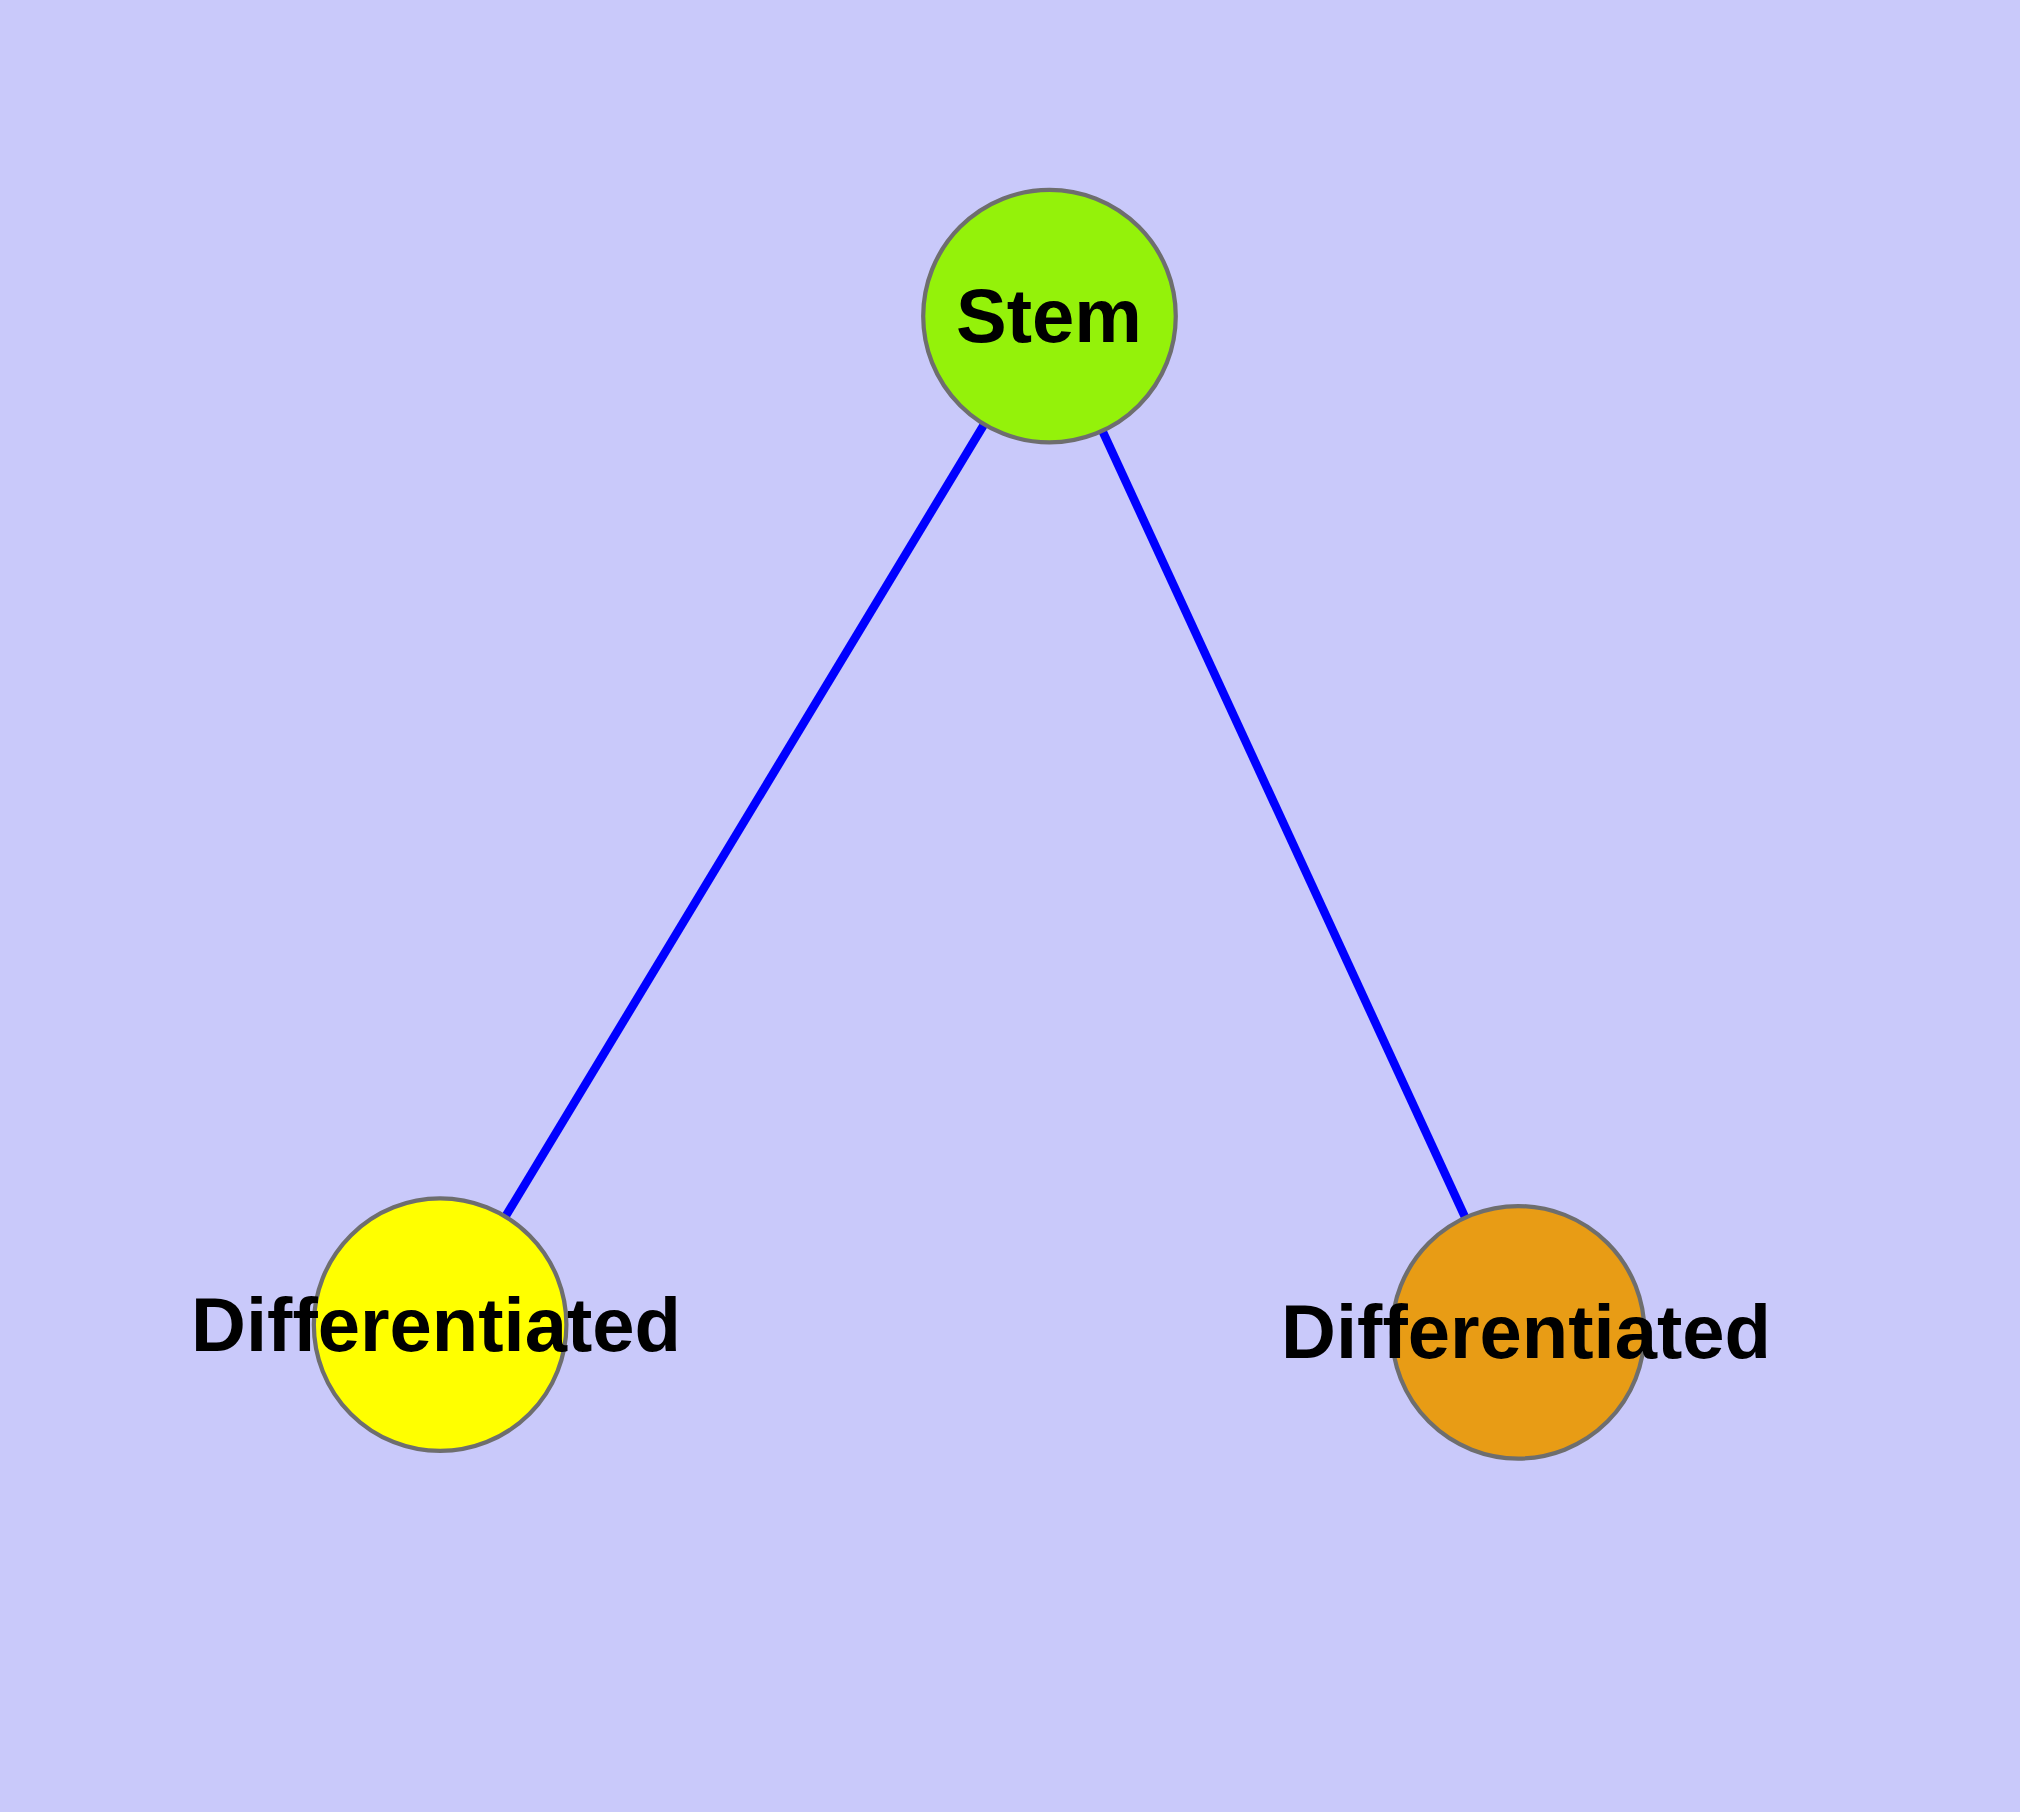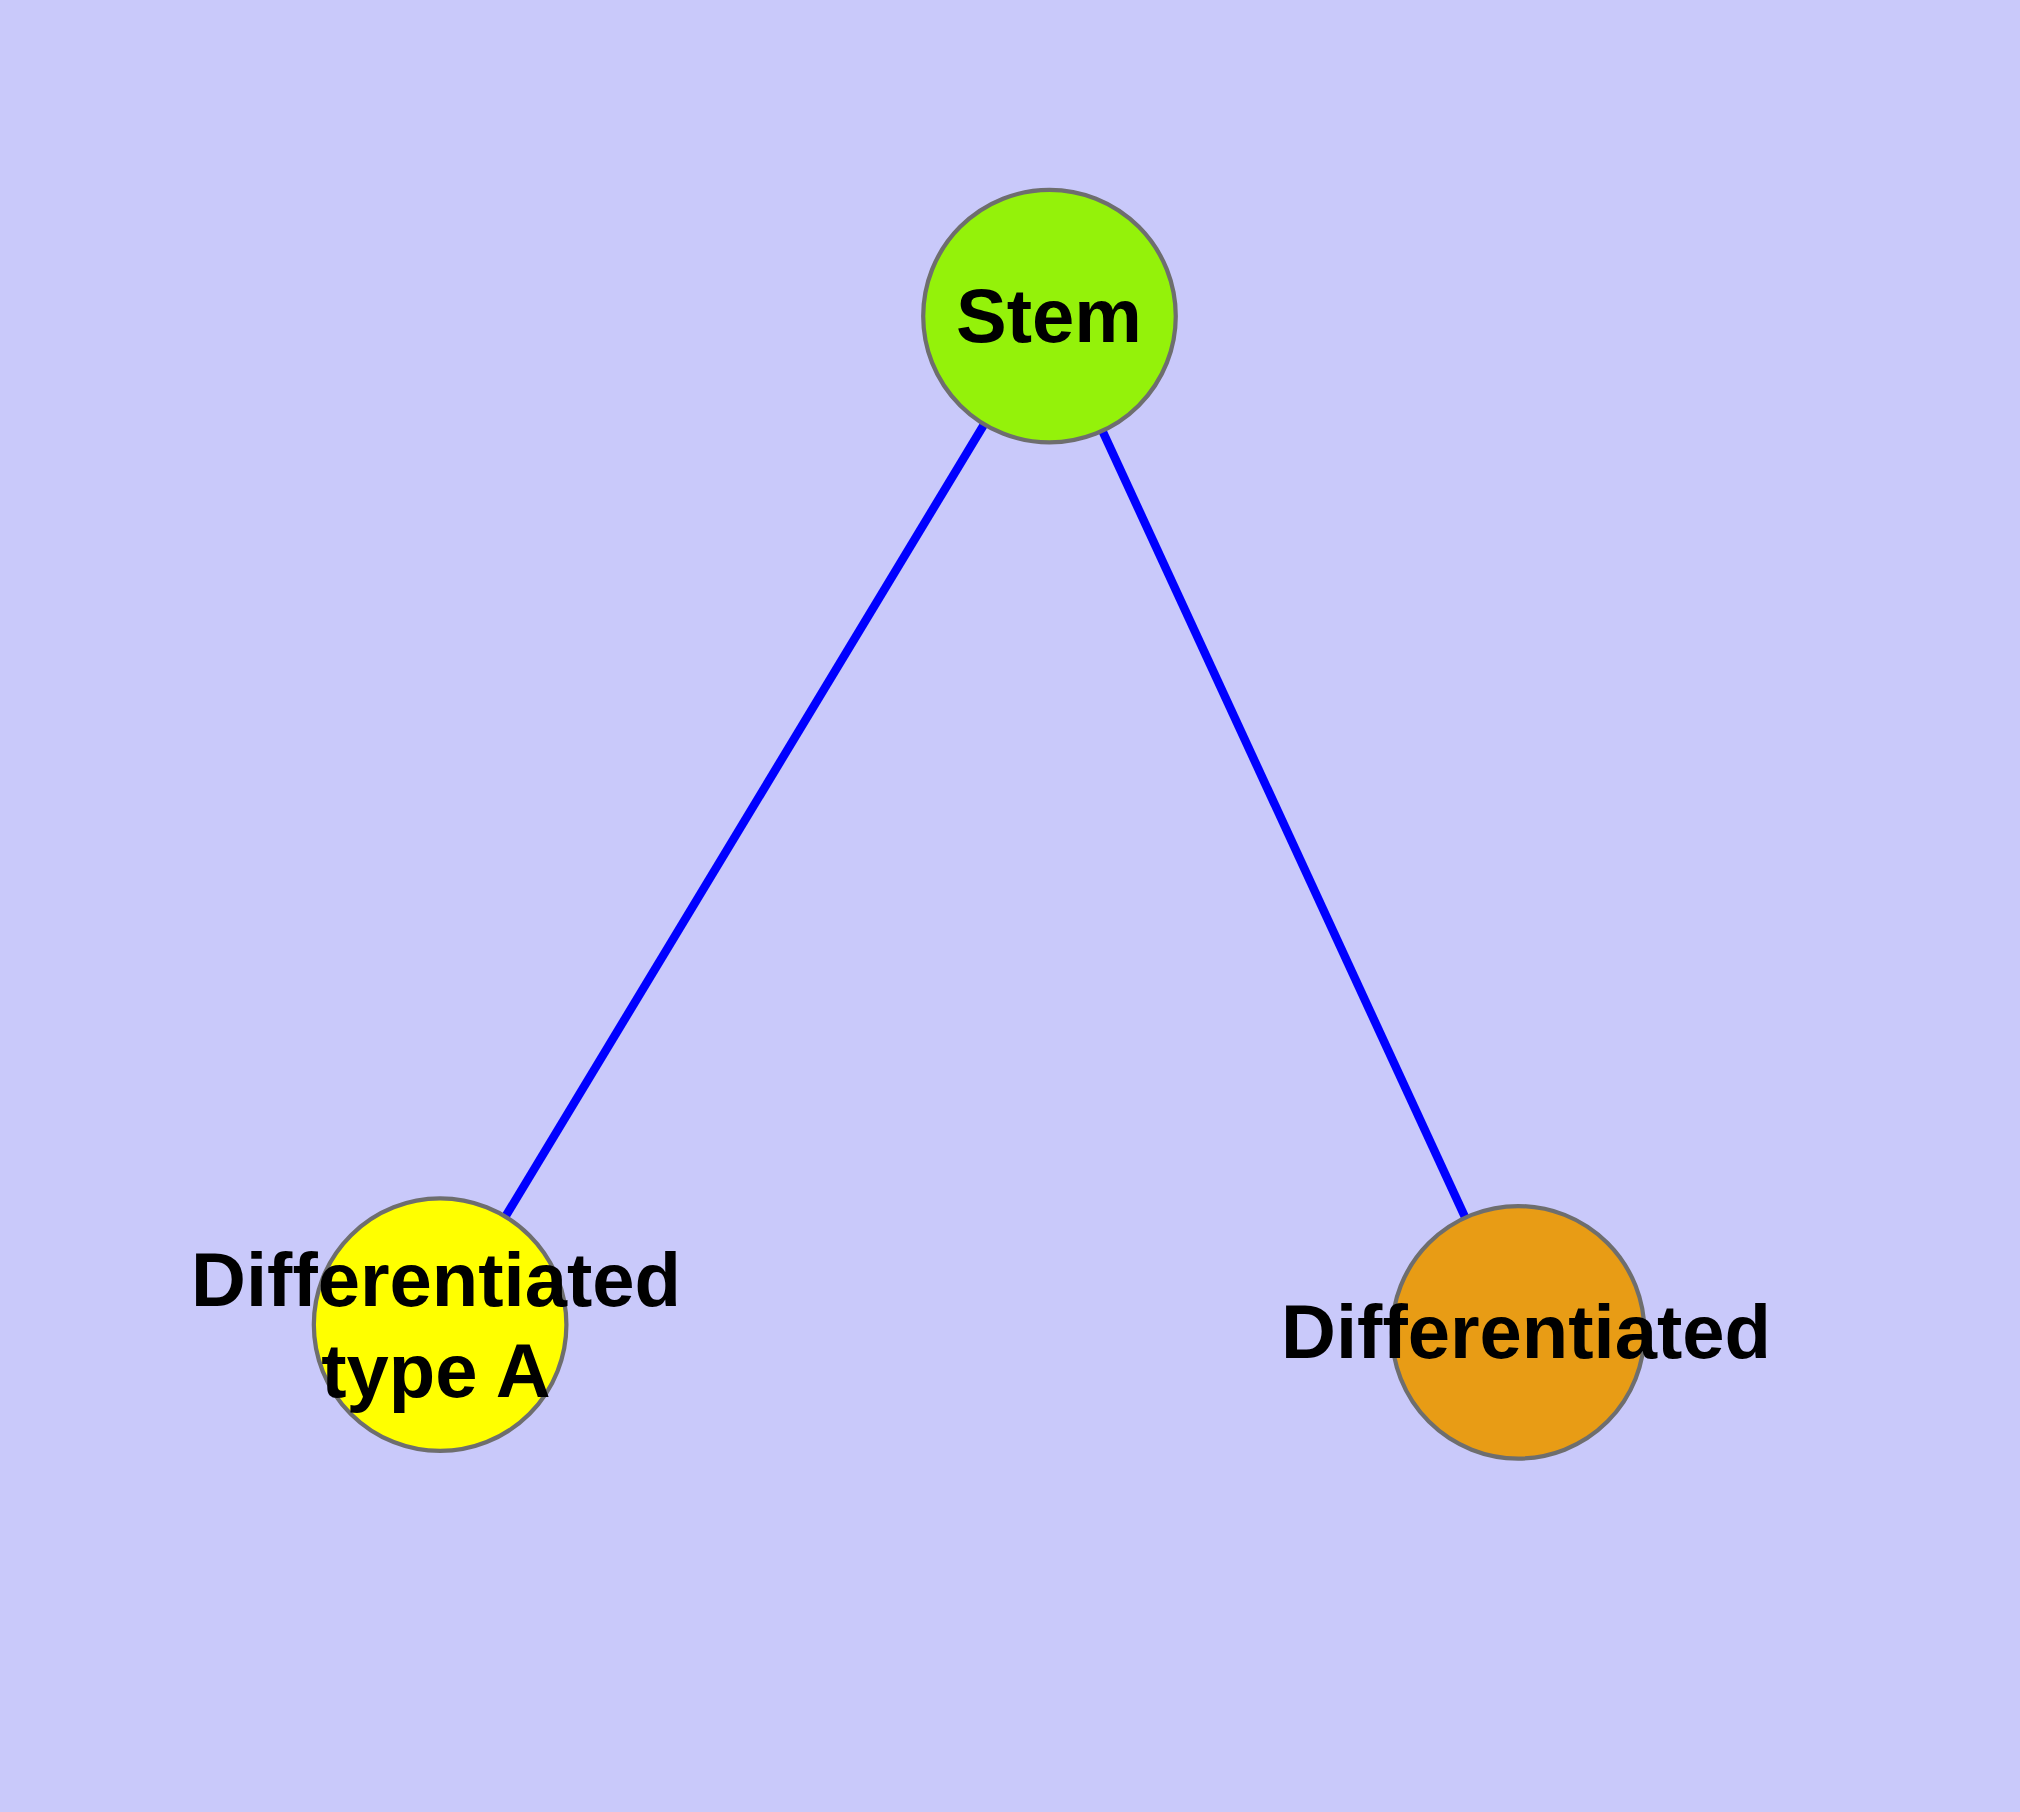--- a/index.html
+++ b/index.html
@@ -58,21 +58,20 @@
 
     <circle class="node" cx="1791" cy="1572" r="149" fill="#E89C15" stroke="#6E6E6E"></circle>
   </svg>
 
   <div class="label" style="left: 1049px; top: 316px; color: rgb(0, 0, 0);">
     <span class="line">Stem</span>
   </div>
 
   <div class="label" style="left: 436px; top: 1325px; color: rgb(0, 0, 0);">
     <span class="line">Differentiated</span>
-    <span class="line">type A</span>
   </div>
 
   <div class="label" style="left: 1526px; top: 1332px; color: rgb(0, 0, 0);">
     <span class="line">Differentiated</span>
   </div>
 
 </div>
 
 
 </body></html>

